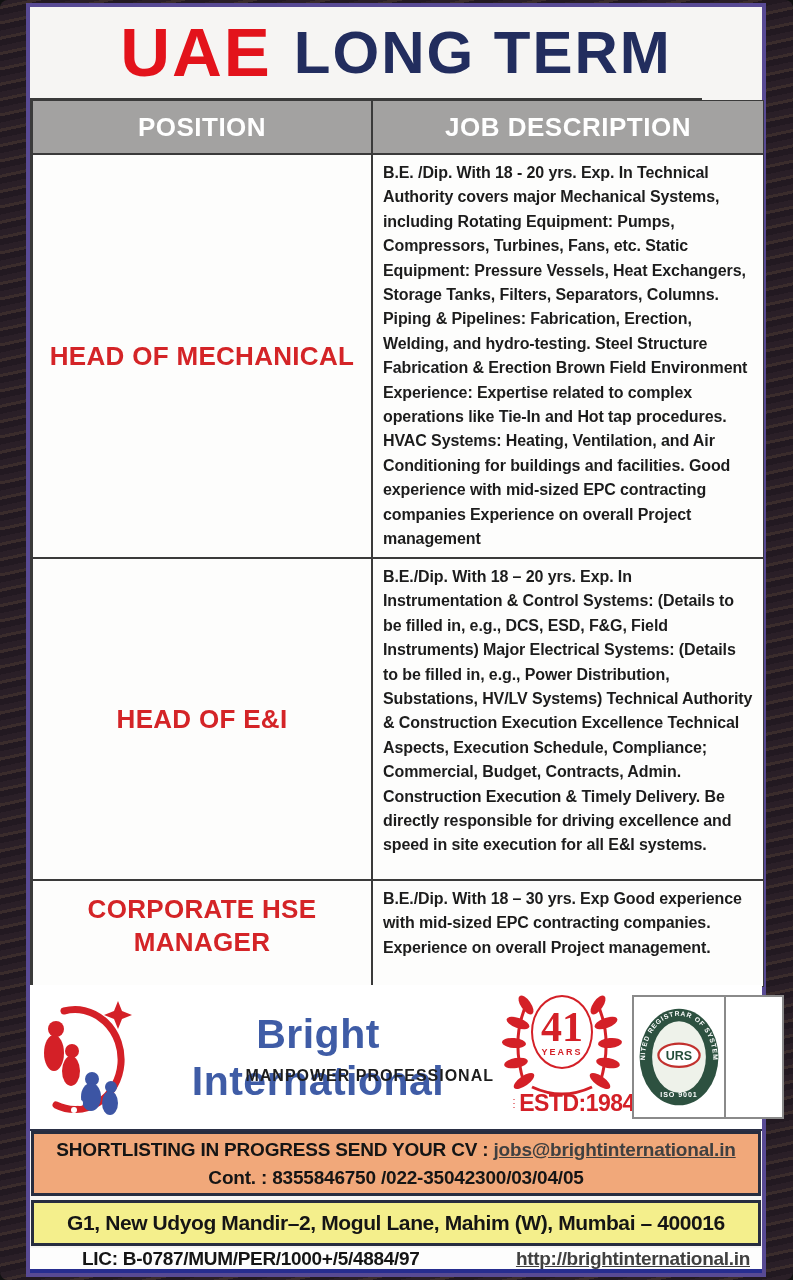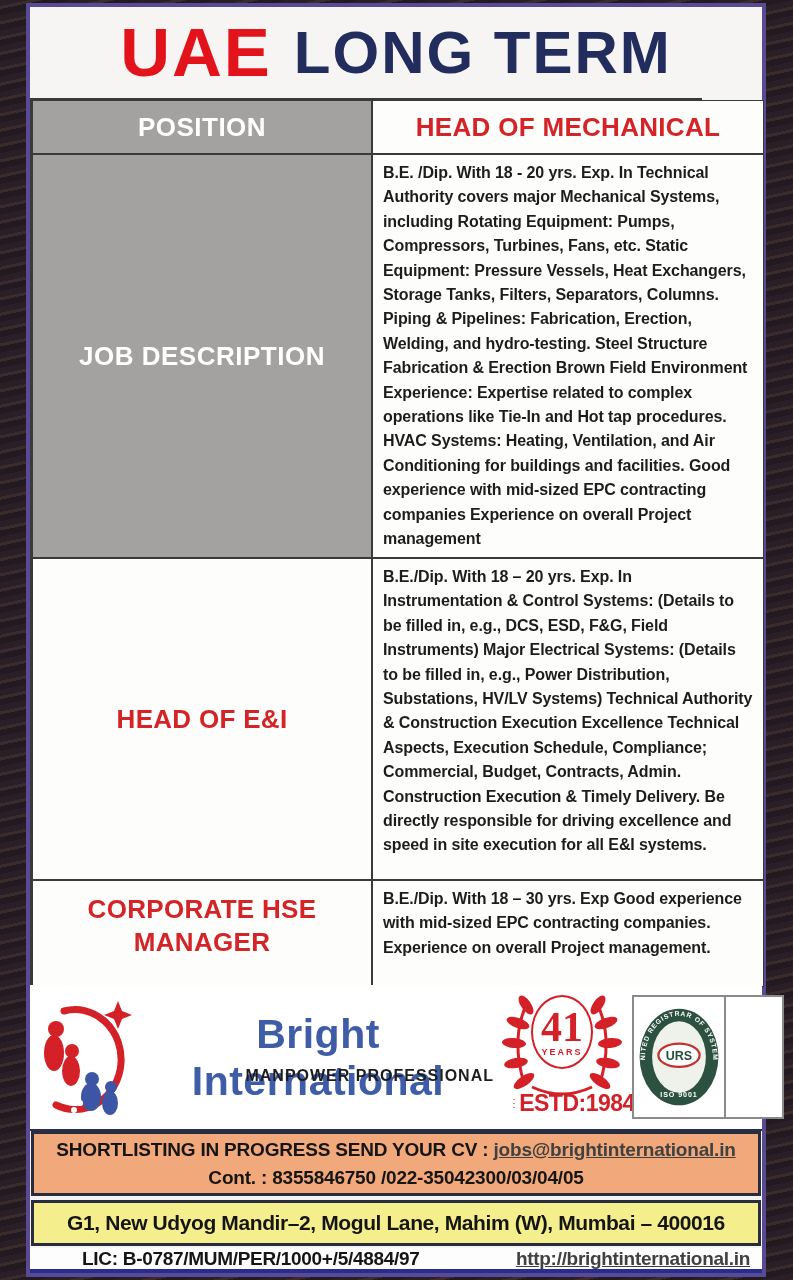--- a/index.html
+++ b/index.html
@@ -2,20 +2,21 @@
 <html><head>
 <meta charset="utf-8">
 <style>
   * { margin:0; padding:0; box-sizing:border-box; }
   html,body { background:#111; }
   body { font-family:"Liberation Sans", sans-serif; }
   .poster {
     position:relative; width:793px; height:1280px; margin:0 auto; overflow:hidden;
     background:
       repeating-linear-gradient(168deg, #2a1f27 0 6px, #3a2c2c 6px 9px, #221921 9px 15px);
+    border-radius: 8px;
   }
   .content {
     position:absolute; left:30px; top:7px; width:732px; height:1266px;
     background:#f6f5f3; outline:4px solid #584a94;
   }
   
   .title-band {
     position:absolute; top:0; left:0; width:100%; height:91px;
     display:flex; align-items:center; justify-content:center; gap:22px;
     background:#f6f5f3;
@@ -104,23 +105,23 @@
 <div class="poster">
   <div class="content">
 
     <div class="title-band">
       <span class="t1">UAE</span>
       <span class="t2">LONG TERM</span>
     </div>
 
     <div class="jobs-table">
       <div class="cell th">POSITION</div>
+      <div class="cell th">JOB DESCRIPTION</div>
+
       <div class="cell pos-cell">HEAD OF MECHANICAL</div>
-
-      <div class="cell th">JOB DESCRIPTION</div>
       <div class="cell desc-cell">B.E. /Dip. With 18 - 20 yrs. Exp. In Technical Authority covers major Mechanical Systems, including Rotating Equipment: Pumps, Compressors, Turbines, Fans, etc. Static Equipment: Pressure Vessels, Heat Exchangers, Storage Tanks, Filters, Separators, Columns. Piping &amp; Pipelines: Fabrication, Erection, Welding, and hydro-testing. Steel Structure Fabrication &amp; Erection Brown Field Environment Experience: Expertise related to complex operations like Tie-In and Hot tap procedures. HVAC Systems: Heating, Ventilation, and Air Conditioning for buildings and facilities. Good experience with mid-sized EPC contracting companies Experience on overall Project management</div>
 
       <div class="cell pos-cell">HEAD OF E&amp;I</div>
       <div class="cell desc-cell">B.E./Dip. With 18 – 20 yrs. Exp. In Instrumentation &amp; Control Systems: (Details to be filled in, e.g., DCS, ESD, F&amp;G, Field Instruments) Major Electrical Systems: (Details to be filled in, e.g., Power Distribution, Substations, HV/LV Systems) Technical Authority &amp; Construction Execution Excellence Technical Aspects, Execution Schedule, Compliance; Commercial, Budget, Contracts, Admin. Construction Execution &amp; Timely Delivery. Be directly responsible for driving excellence and speed in site execution for all E&amp;I systems.</div>
 
       <div class="cell pos-cell top">CORPORATE HSE MANAGER</div>
       <div class="cell desc-cell">B.E./Dip. With 18 – 30 yrs. Exp Good experience with mid-sized EPC contracting companies. Experience on overall Project management.</div>
     </div>
 
     <div class="logo-band">

